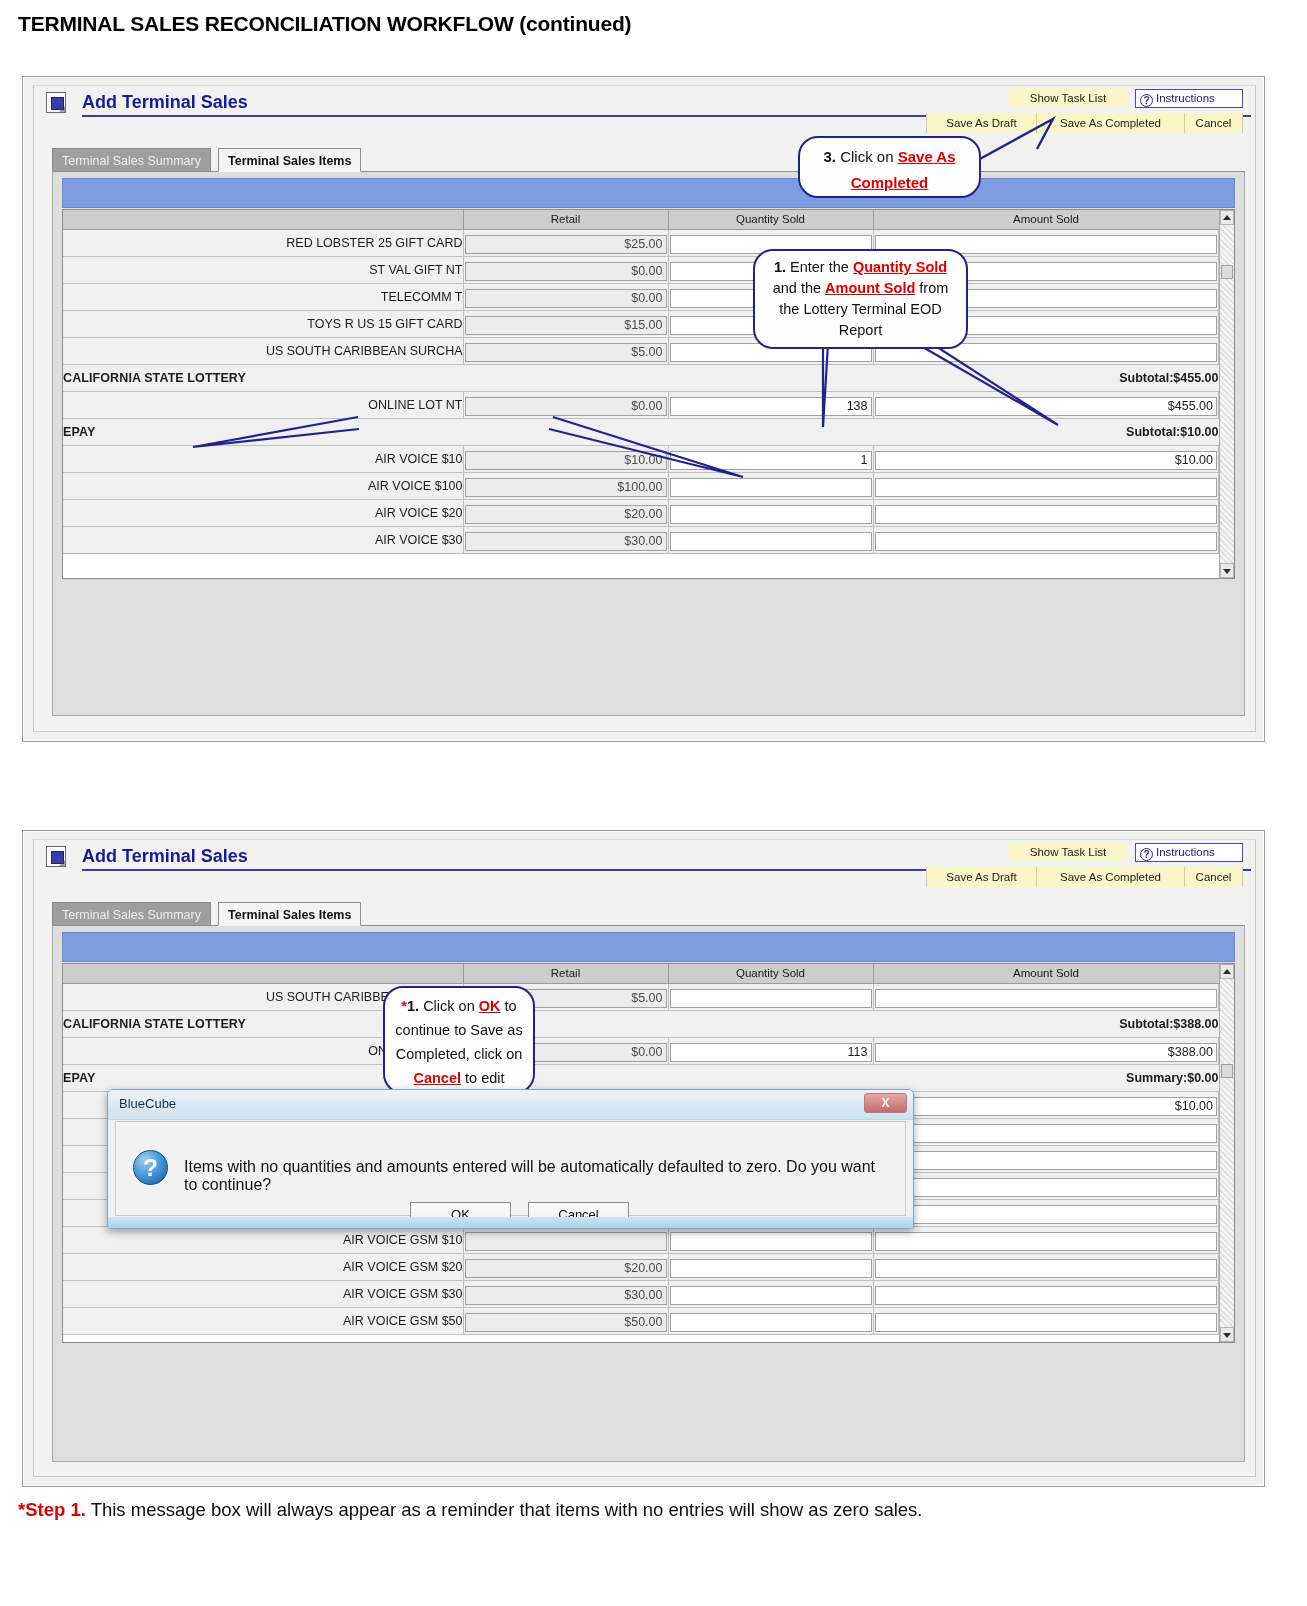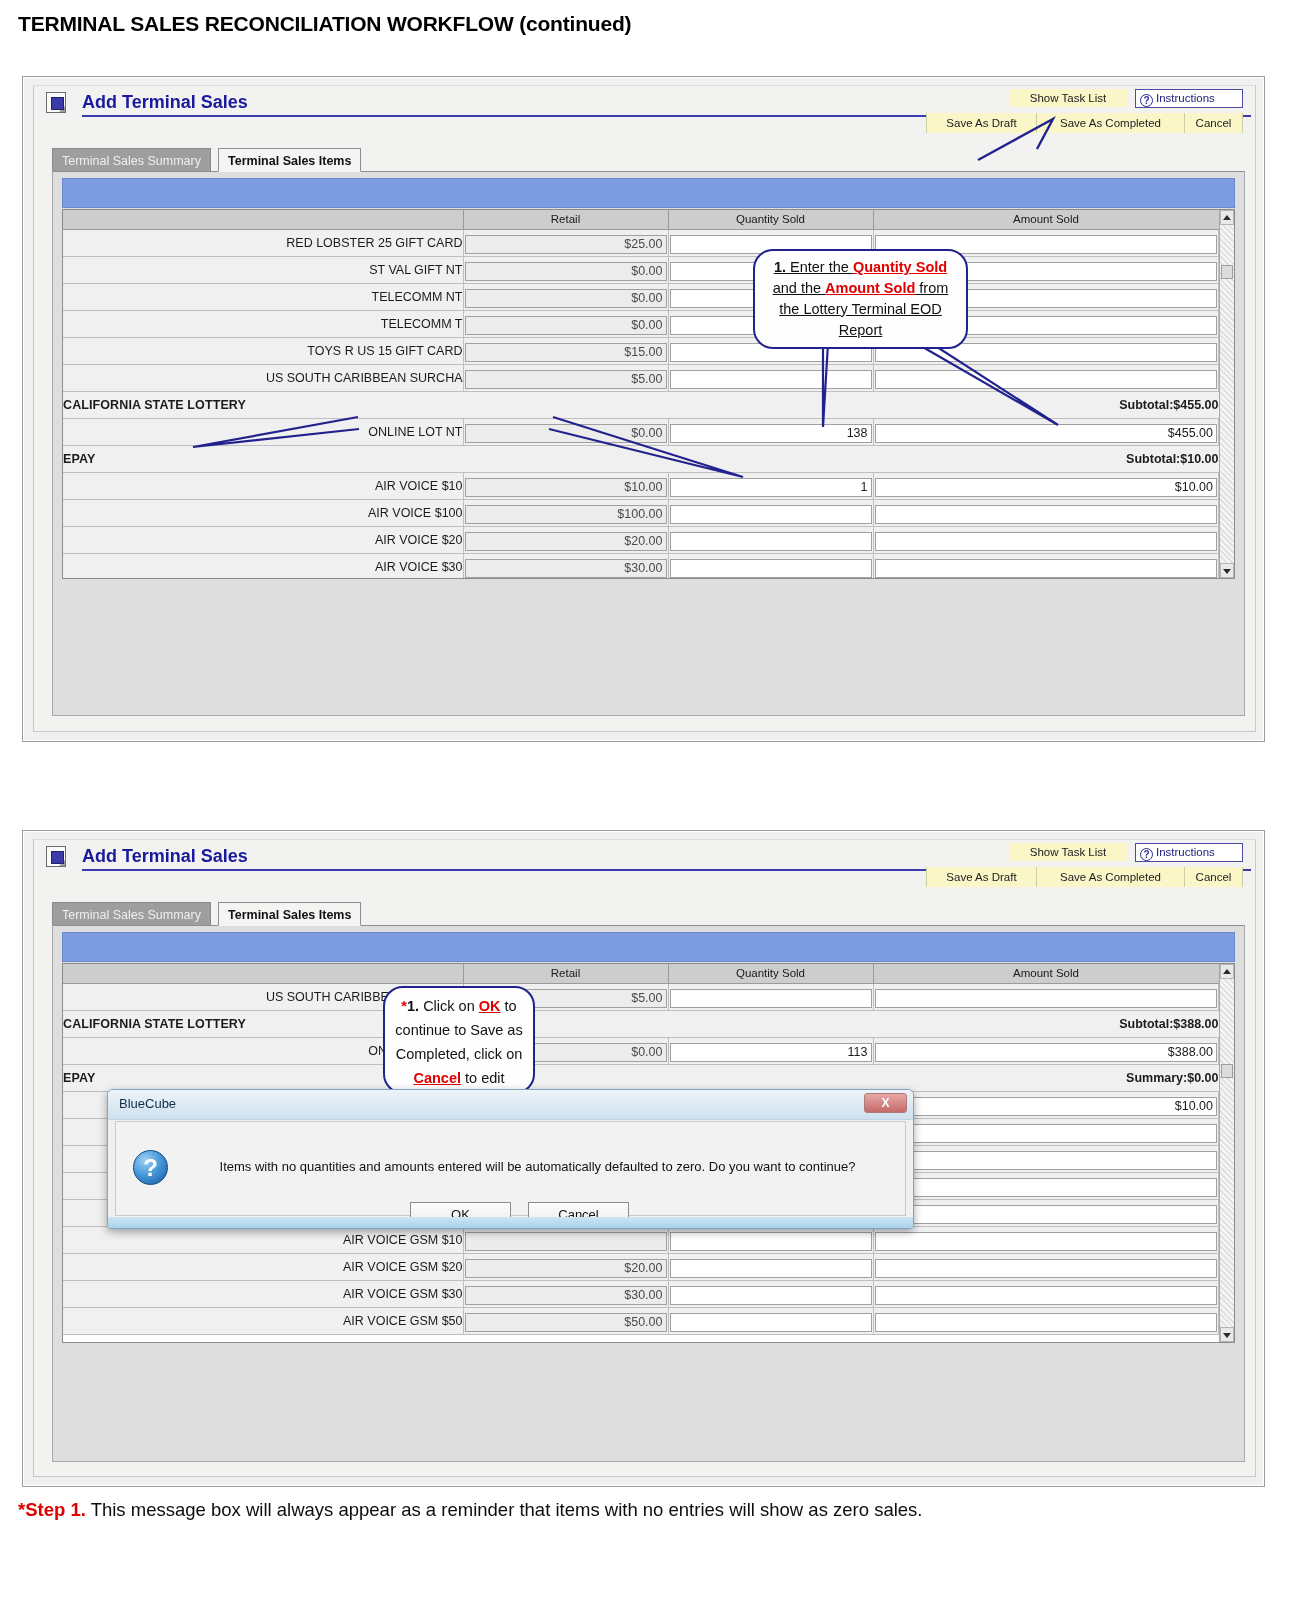--- a/index.html
+++ b/index.html
@@ -339,21 +339,21 @@
     position: absolute; left: 17px; top: 28px;
     width: 35px; height: 35px;
     border-radius: 50%;
     background: radial-gradient(circle at 34% 28%, #9fd0f5 0%, #4a9ada 45%, #15559c 100%);
     border: 1px solid #114a86;
     color: #fff; font-size: 24px; font-weight: bold;
     text-align: center; line-height: 34px;
   }
   .modal .mmsg {
     position: absolute; left: 68px; right: 14px; top: 36px;
-    font-size: 13px; color: #121212; line-height: 18px; text-align: center;
+    font-size: 16px; color: #121212; line-height: 18px;
   }
   .modal .mbtn {
     position: absolute;
     width: 101px; height: 25px;
     background: linear-gradient(#fcfcfc,#ebebeb);
     border: 1px solid #8c8c8c;
     font-size: 13px; color: #111;
     text-align: center; line-height: 23px;
     cursor: pointer;
   }
@@ -443,32 +443,20 @@
                     <div class="fld ro">$0.00</div>
                   </td>
                   <td style="border-right: 1px solid rgb(191, 191, 191);">
                     <div class="fld"></div>
                   </td>
                   <td style="border-right: 1px solid rgb(191, 191, 191);">
                     <div class="fld"></div>
                   </td>
                 </tr>
                 <tr>
-                  <td class="cname">TELECOMM NT</td>
-                  <td style="border-right: 1px solid rgb(191, 191, 191);">
-                    <div class="fld ro">$0.00</div>
-                  </td>
-                  <td style="border-right: 1px solid rgb(191, 191, 191);">
-                    <div class="fld"></div>
-                  </td>
-                  <td style="border-right: 1px solid rgb(191, 191, 191);">
-                    <div class="fld"></div>
-                  </td>
-                </tr>
-                <tr>
                   <td class="cname">TELECOMM T</td>
                   <td style="border-right: 1px solid rgb(191, 191, 191);">
                     <div class="fld ro">$0.00</div>
                   </td>
                   <td style="border-right: 1px solid rgb(191, 191, 191);">
                     <div class="fld"></div>
                   </td>
                   <td style="border-right: 1px solid rgb(191, 191, 191);">
                     <div class="fld"></div>
                   </td>
@@ -583,22 +571,25 @@
 
     <polyline points="955,83 1030,42 1014,72" stroke-width="2.4"></polyline>
 
     <polyline points="800,250 800,350 806,250" stroke-width="2.2"></polyline>
     <polyline points="880,248 1035,348 872,254" stroke-width="2.2"></polyline>
 
     <polyline points="335,340 170,370 336,352" stroke-width="2.2"></polyline>
     <polyline points="530,340 720,400 526,352" stroke-width="2.2"></polyline>
   </svg>
 
-
-  <div class="callout" style="left:730px; top:172px; width:215px; height:100px;text-decoration:underline;">
+  <div class="callout" style="left:775px; top:59px; width:183px; height:62px; line-height:26px; font-size:15px;">
+    <b>3.</b><span> Click on </span><span class="r">Save As Completed</span>
+  </div>
+
+  <div class="callout" style="left:730px; top:172px; width:215px; height:100px;">
     <b>1.</b><span> Enter the </span><span class="r">Quantity Sold</span><span> and the </span><span class="r">Amount Sold</span><span> from the Lottery Terminal EOD Report</span>
   </div>
 
 </div>
 
 <div class="panel" style="left:22px; top:830px; width:1243px; height:657px;">
   <div class="panel-inner">
 
     <div class="app-head">
       <div class="app-icon"></div>

